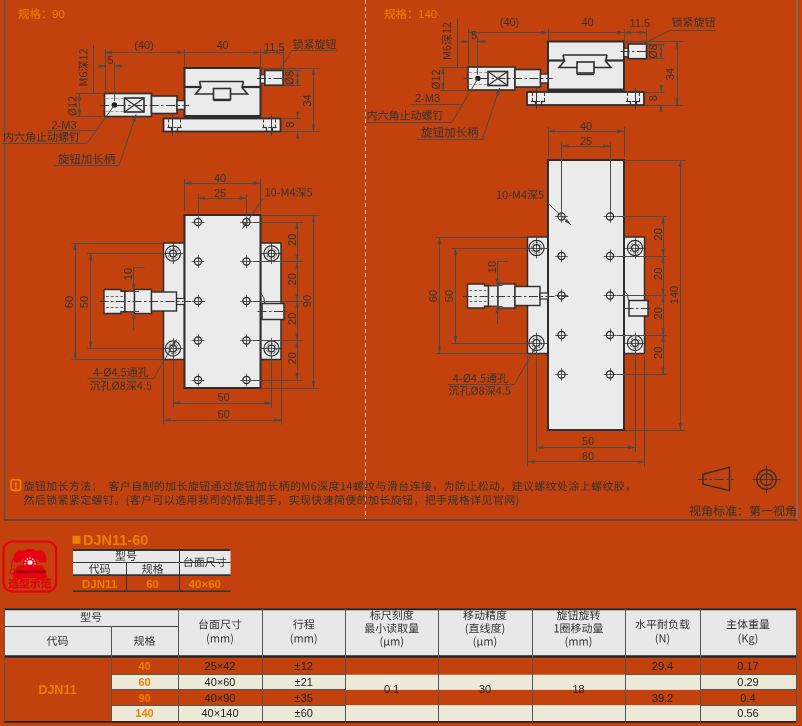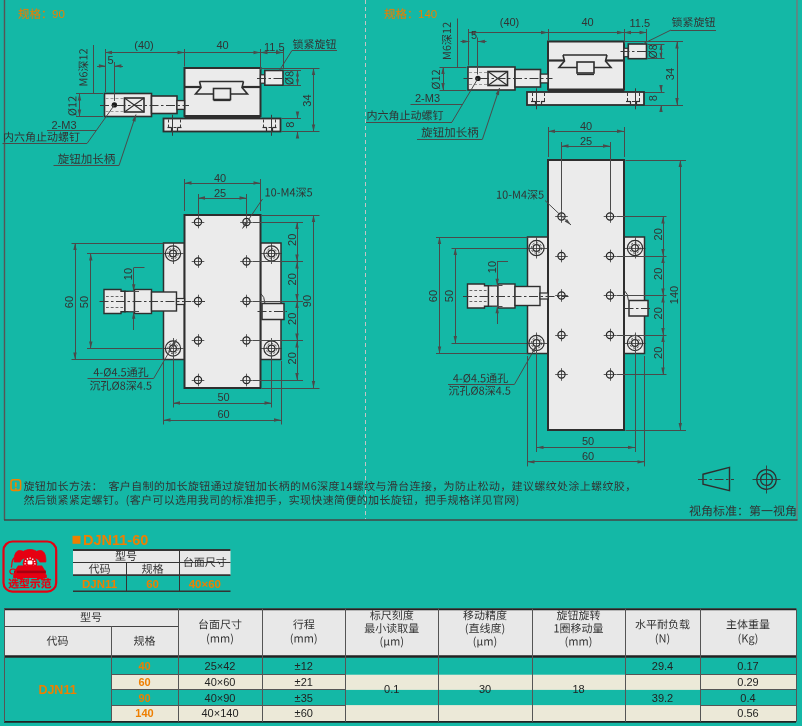--- a/index.html
+++ b/index.html
@@ -1,15 +1,15 @@
 <!DOCTYPE html>
 <html><head><meta charset="utf-8"><title>DJN11</title>
 <style>
 html,body{margin:0;padding:0;background:#fff;}
-#page{position:relative;width:802px;height:726px;overflow:hidden;background:#14b8a6;}
+#page{position:relative;width:802px;height:726px;overflow:hidden;background:#c2410c;}
 svg{display:block;}
 </style></head>
 <body>
 <div id="page">
 <svg width="802" height="726" viewBox="0 0 802 726">
 <defs>
         <path id="r0" d="M476 791V259H548V725H824V259H899V791ZM208 830V674H65V604H208V505L207 442H43V371H204C194 235 158 83 36 -17C54 -30 79 -55 90 -70C185 15 233 126 256 239C300 184 359 107 383 67L435 123C411 154 310 275 269 316L275 371H428V442H278L279 506V604H416V674H279V830ZM652 640V448C652 293 620 104 368 -25C383 -36 406 -64 415 -79C568 0 647 108 686 217V27C686 -40 711 -59 776 -59H857C939 -59 951 -19 959 137C941 141 916 152 898 166C894 27 889 1 857 1H786C761 1 753 8 753 35V290H707C718 344 722 398 722 447V640Z"></path>
         <path id="r1" d="M575 667H794C764 604 723 546 675 496C627 545 590 597 563 648ZM202 840V626H52V555H193C162 417 95 260 28 175C41 158 60 129 67 109C117 175 165 284 202 397V-79H273V425C304 381 339 327 355 299L400 356C382 382 300 481 273 511V555H387L363 535C380 523 409 497 422 484C456 514 490 550 521 590C548 543 583 495 626 450C541 377 441 323 341 291C356 276 375 248 384 230C410 240 436 250 462 262V-81H532V-37H811V-77H884V270L930 252C941 271 962 300 977 315C878 345 794 392 726 449C796 522 853 610 889 713L842 735L828 732H612C628 761 642 791 654 822L582 841C543 739 478 641 403 570V626H273V840ZM532 29V222H811V29ZM511 287C570 318 625 356 676 401C725 358 782 319 847 287Z"></path>
         <path id="r2" d="M250 486C290 486 326 515 326 560C326 606 290 636 250 636C210 636 174 606 174 560C174 515 210 486 250 486ZM250 -4C290 -4 326 26 326 71C326 117 290 146 250 146C210 146 174 117 174 71C174 26 210 -4 250 -4Z"></path>
         <path id="r3" d="M101 0H184V406C184 469 178 558 172 622H176L235 455L374 74H436L574 455L633 622H637C632 558 625 469 625 406V0H711V733H600L460 341C443 291 428 239 409 188H405C387 239 371 291 352 341L212 733H101Z"></path>

